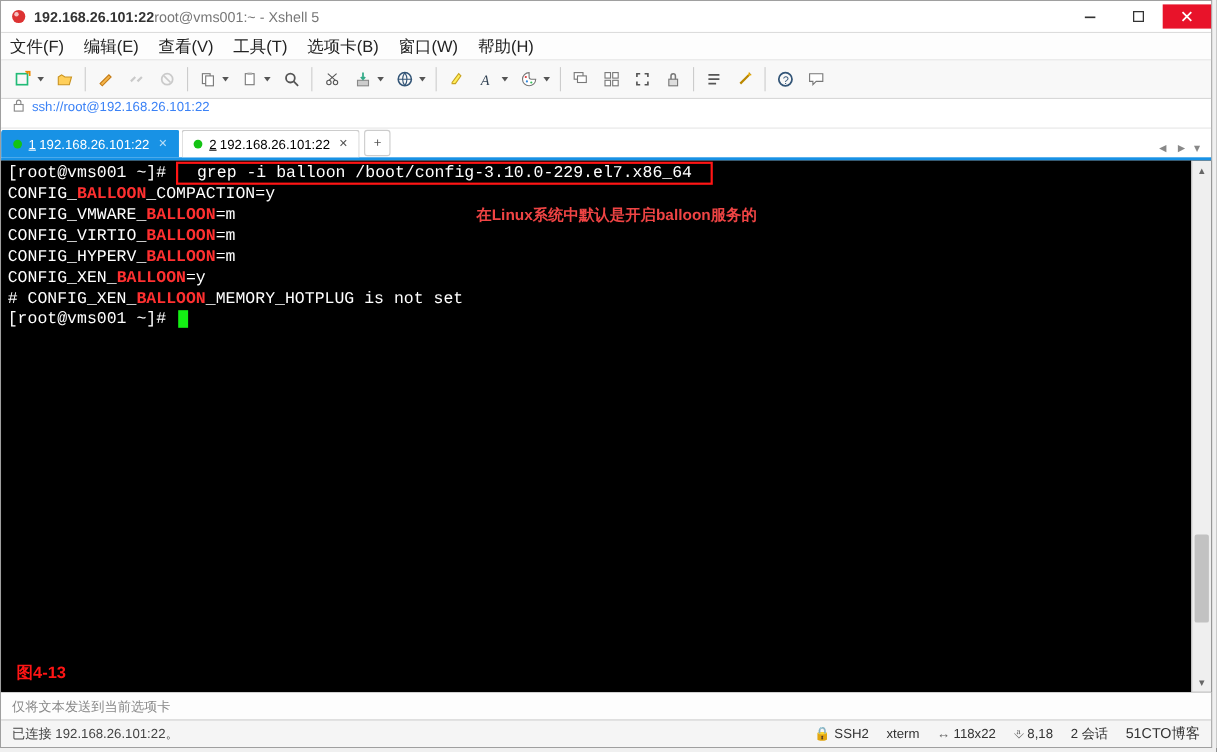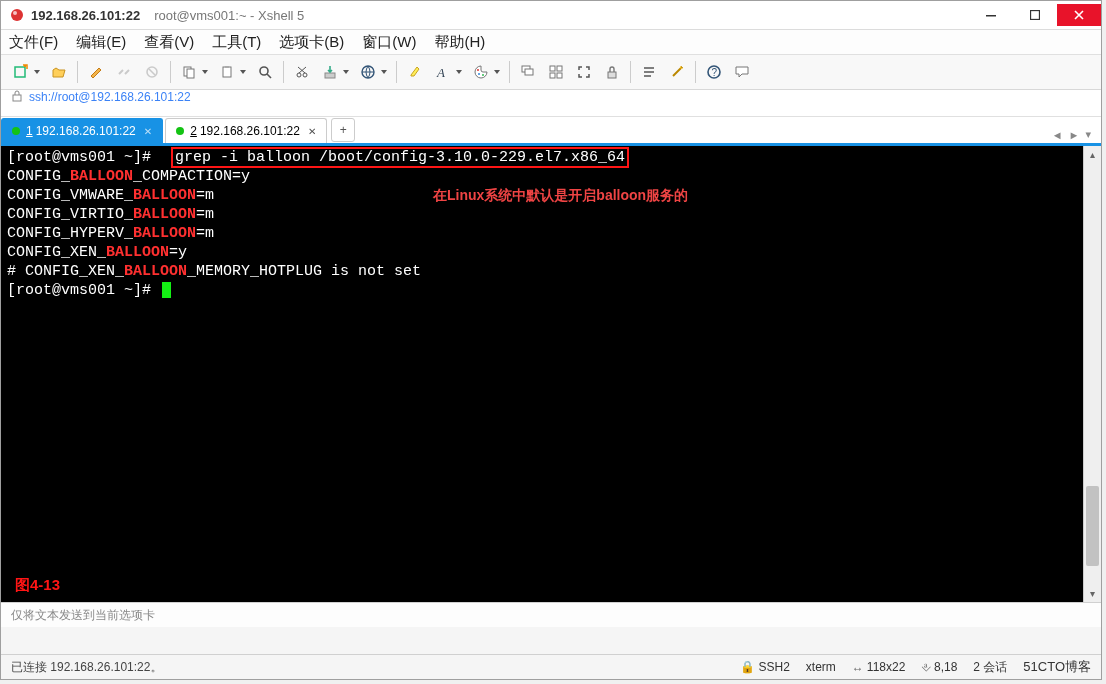--- a/index.html
+++ b/index.html
@@ -2,21 +2,21 @@
 <html><head>
 <meta charset="utf-8">
 <style>
   html,body{margin:0;padding:0;font-family:"Microsoft YaHei",Tahoma,Arial,sans-serif;font-size:12px;background:#f0f0f0;}
   .window{width:1102px;height:680px;border:1px solid #9f9f9f;background:#f5f5f5;position:relative;box-sizing:border-box;display:flex;flex-direction:column;}
 
   
   .titlebar{height:28px;display:flex;align-items:center;background:#fff;border-bottom:1px solid #dcdcdc;}
   .title-icon{width:16px;height:16px;margin:0 6px 0 8px;display:inline-flex;align-items:center;justify-content:center;}
   .title-text{font-weight:bold;color:#333;font-size:13px;}
-  .title-sub{margin-left:14px;color:#777;font-size:13px;}
+  .title-sub{color:#777;font-size:13px;}
   .title-btns{margin-left:auto;display:flex;height:22px;}
   .title-btn{width:44px;height:22px;display:flex;align-items:center;justify-content:center;cursor:pointer;}
   .title-btn.min{background:#fff;}
   .title-btn.max{background:#fff;}
   .title-btn.close{background:#e8132a;color:#fff;}
   .title-btn svg{display:block;}
 
   
   .menubar{height:24px;display:flex;align-items:center;padding:0 8px;border-bottom:1px solid #e0e0e0;background:#fdfdfd;color:#222;font-size:15px;}
   .menubar .mitem{margin-right:18px;cursor:pointer;}
@@ -45,35 +45,35 @@
   .tab .x{margin-left:8px;font-size:10px;color:inherit;opacity:.7;}
   .tab-add{width:22px;height:22px;border:1px solid #ccc;display:flex;align-items:center;justify-content:center;border-radius:3px;margin-left:2px;cursor:pointer;color:#555;margin-bottom:1px;}
   .tab-nav{margin-left:auto;margin-right:8px;color:#888;font-size:11px;display:flex;align-items:center;gap:2px;margin-bottom:2px;}
   .tab-nav span{cursor:pointer;padding:0 2px;}
 
   
   .terminal-wrap{flex:1;display:flex;background:#000;position:relative;overflow:hidden;}
   .terminal{flex:1;background:#000;color:#fff;font-family:Consolas,"Courier New",monospace;font-size:15px;line-height:19px;padding:2px 6px;white-space:pre;position:relative;}
   .terminal .prompt{color:#fff;}
   .terminal .hl{color:#ff3030;font-weight:bold;}
-  .terminal .boxed{border:2px solid #ff1515;padding:0 2px;background:#000;display:inline;margin-left:11px;}
+  .terminal .boxed{border:2px solid #ff1515;padding:0 17px;background:#000;display:inline;}
   .terminal .note{color:#ef4444;font-family:"Microsoft YaHei",sans-serif;font-weight:bold;font-size:14px;}
   .terminal .fig{color:#ff1515;font-family:"Microsoft YaHei",sans-serif;font-weight:bold;font-size:15px;}
   .terminal .cursor{display:inline-block;width:9px;height:16px;background:#14f014;vertical-align:middle;margin-left:2px;}
   .scrollbar{width:17px;background:#efefef;border-left:1px solid #ccc;position:relative;}
   .scrollbar .thumb{position:absolute;left:2px;right:2px;top:340px;height:80px;background:#c2c2c2;border-radius:2px;}
   .scrollbar .arr{position:absolute;left:0;right:0;height:17px;color:#666;font-size:10px;display:flex;align-items:center;justify-content:center;}
   .scrollbar .arr.up{top:0;}
   .scrollbar .arr.dn{bottom:0;}
 
   
   .sendline{height:24px;display:flex;align-items:center;padding:0 10px;background:#fdfdfd;border-top:1px solid #d0d0d0;color:#888;}
 
   
-  .statusbar{height:24px;display:flex;align-items:center;padding:0 10px;background:#f5f5f5;border-top:1px solid #d0d0d0;color:#444;font-size:12px;margin-top:27px;}
+  .statusbar{height:24px;display:flex;align-items:center;padding:0 10px;background:#f5f5f5;border-top:1px solid #d0d0d0;color:#444;font-size:12px;}
   .statusbar .grow{flex:1;}
   .statusbar .cell{margin-left:16px;color:#333;display:flex;align-items:center;}
   .statusbar .cell svg, .statusbar .cell .ic{margin-right:3px;color:#666;}
   .watermark{color:#aaa;font-size:13px;}
 
   .disabled{opacity:.4;}
 </style>
 </head>
 <body>
 

